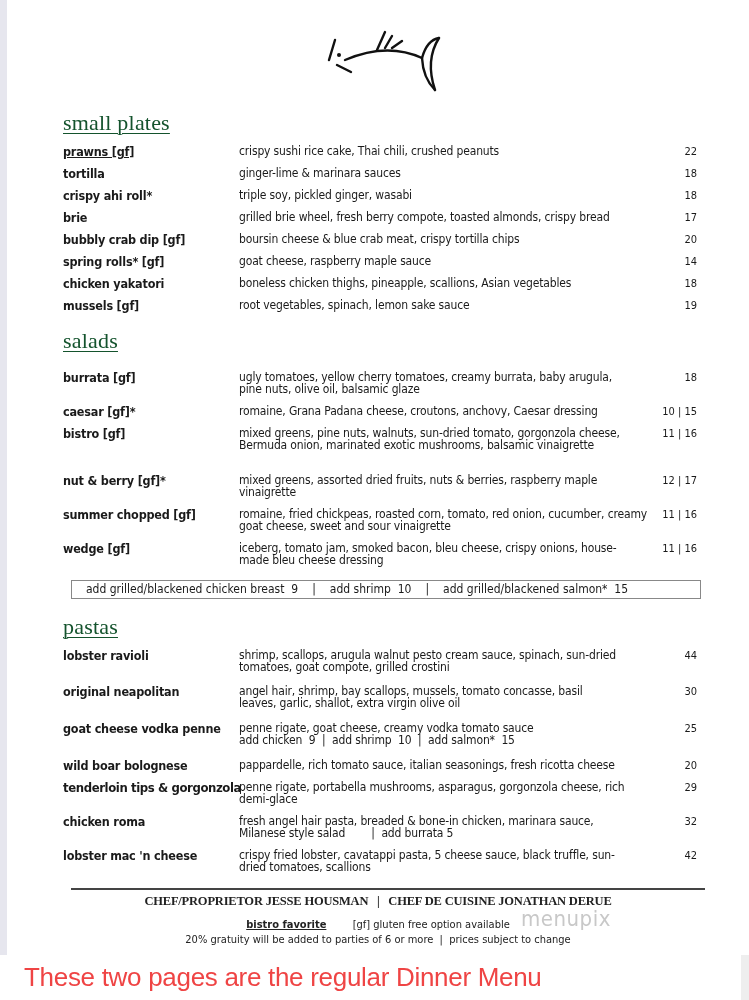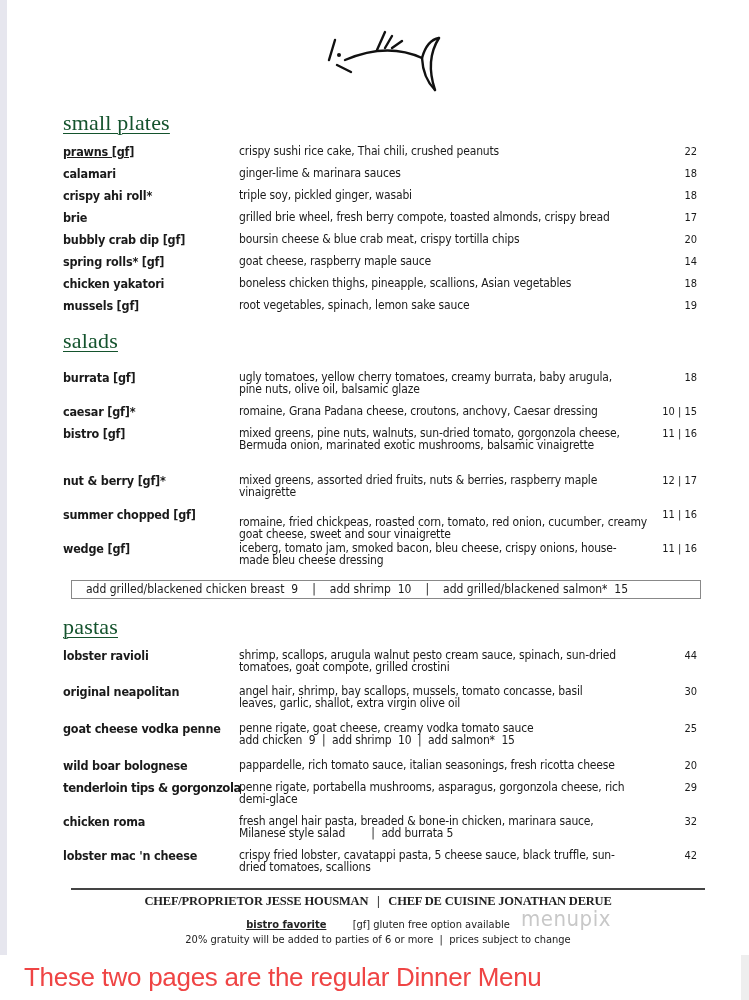--- a/index.html
+++ b/index.html
@@ -46,21 +46,21 @@
   </svg>
 
   <div class="section-title" style="top:110px;">small plates</div>
 
   <div class="row" style="top:146px;">
     <span class="name fav">prawns [gf]</span>
     <span class="desc">crispy sushi rice cake, Thai chili, crushed peanuts</span>
     <span class="price">22</span>
   </div>
   <div class="row" style="top:168px;">
-    <span class="name">calamari</span>
+    <span class="name">tortilla</span>
     <span class="desc">ginger-lime &amp; marinara sauces</span>
     <span class="price">18</span>
   </div>
   <div class="row" style="top:190px;">
     <span class="name">crispy ahi roll*</span>
     <span class="desc">triple soy, pickled ginger, wasabi</span>
     <span class="price">18</span>
   </div>
   <div class="row" style="top:212px;">
     <span class="name">brie</span>
@@ -105,21 +105,21 @@
     <span class="desc" style="width:390px;">mixed greens, pine nuts, walnuts, sun-dried tomato, gorgonzola cheese, Bermuda onion, marinated exotic mushrooms, balsamic vinaigrette</span>
     <span class="price">11 | 16</span>
   </div>
   <div class="row" style="top:475px;">
     <span class="name">nut &amp; berry [gf]*</span>
     <span class="desc" style="width:380px;">mixed greens, assorted dried fruits, nuts &amp; berries, raspberry maple vinaigrette</span>
     <span class="price">12 | 17</span>
   </div>
   <div class="row" style="top:509px;">
     <span class="name">summer chopped [gf]</span>
-    <span class="desc" style="width:412px;margin-top:8px;">romaine, fried chickpeas, roasted corn, tomato, red onion, cucumber, creamy goat cheese, sweet and sour vinaigrette</span>
+    <span class="desc" style="width:412px;">romaine, fried chickpeas, roasted corn, tomato, red onion, cucumber, creamy goat cheese, sweet and sour vinaigrette</span>
     <span class="price">11 | 16</span>
   </div>
   <div class="row" style="top:543px;">
     <span class="name">wedge [gf]</span>
     <span class="desc" style="width:390px;">iceberg, tomato jam, smoked bacon, bleu cheese, crispy onions, house-made bleu cheese dressing</span>
     <span class="price">11 | 16</span>
   </div>
 
   <div class="addons-box">
     <span style="white-space:pre;text-align:center;">add grilled/blackened chicken breast  9</span>

